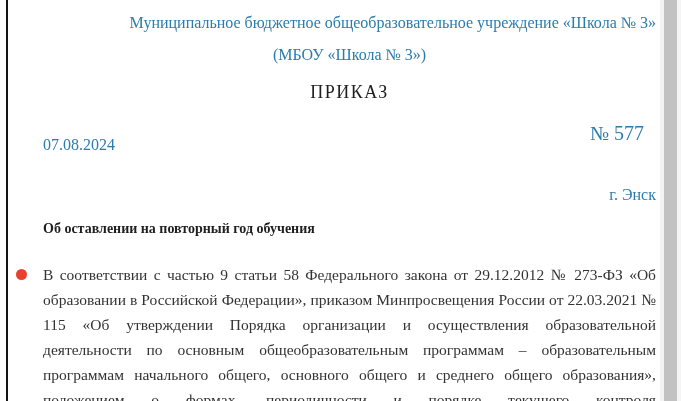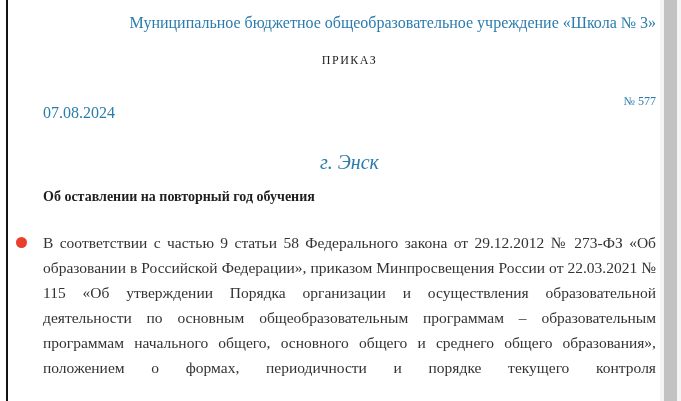--- a/index.html
+++ b/index.html
@@ -53,48 +53,47 @@
     margin-top: 13px;
     text-align: center;
     color: var(--accent);
     font-size: 16px;
     line-height: 19px;
   }
   .doc-type {
     margin-top: 19px;
     text-align: center;
     color: var(--text);
-    font-size: 12px;
+    font-size: 18px;
     letter-spacing: 1.5px;
     line-height: 19px;
   }
   .meta-row {
     position: relative;
     margin-top: 22px;
     height: 42px;
   }
   .doc-number {
-    position: absolute; right: 0; top: 0;
+    position: absolute; right: 12px; top: 0;
     color: var(--accent);
-    font-size: 12px;
+    font-size: 20px;
     line-height: 19px;
   }
   .doc-date {
     position: absolute; left: 0; top: 11px;
     color: var(--accent);
     font-size: 16px;
     line-height: 19px;
   }
   .place {
     margin-top: 19px;
-    text-align: center;
+    text-align: right;
     color: var(--accent);
-    font-size: 20px;
+    font-size: 16px;
     line-height: 19px;
-    font-style: italic;
   }
   .subject {
     margin-top: 15px;
     font-weight: bold;
     font-size: 14px;
     line-height: 19px;
     color: var(--text);
   }
   .paragraph {
     position: relative;
@@ -114,20 +113,21 @@
   }
 </style>
 </head>
 <body>
 
 <div class="left-border"></div>
 
 <div class="content">
   <div class="org-name">Муниципальное бюджетное общеобразовательное учреждение «Школа № 3»</div>
 
+  <div class="org-short">(МБОУ «Школа № 3»)</div>
 
   <div class="doc-type">ПРИКАЗ</div>
 
   <div class="meta-row">
     <span class="doc-number">№ 577</span>
     <span class="doc-date">07.08.2024</span>
   </div>
 
   <div class="place">г. Энск</div>
 

